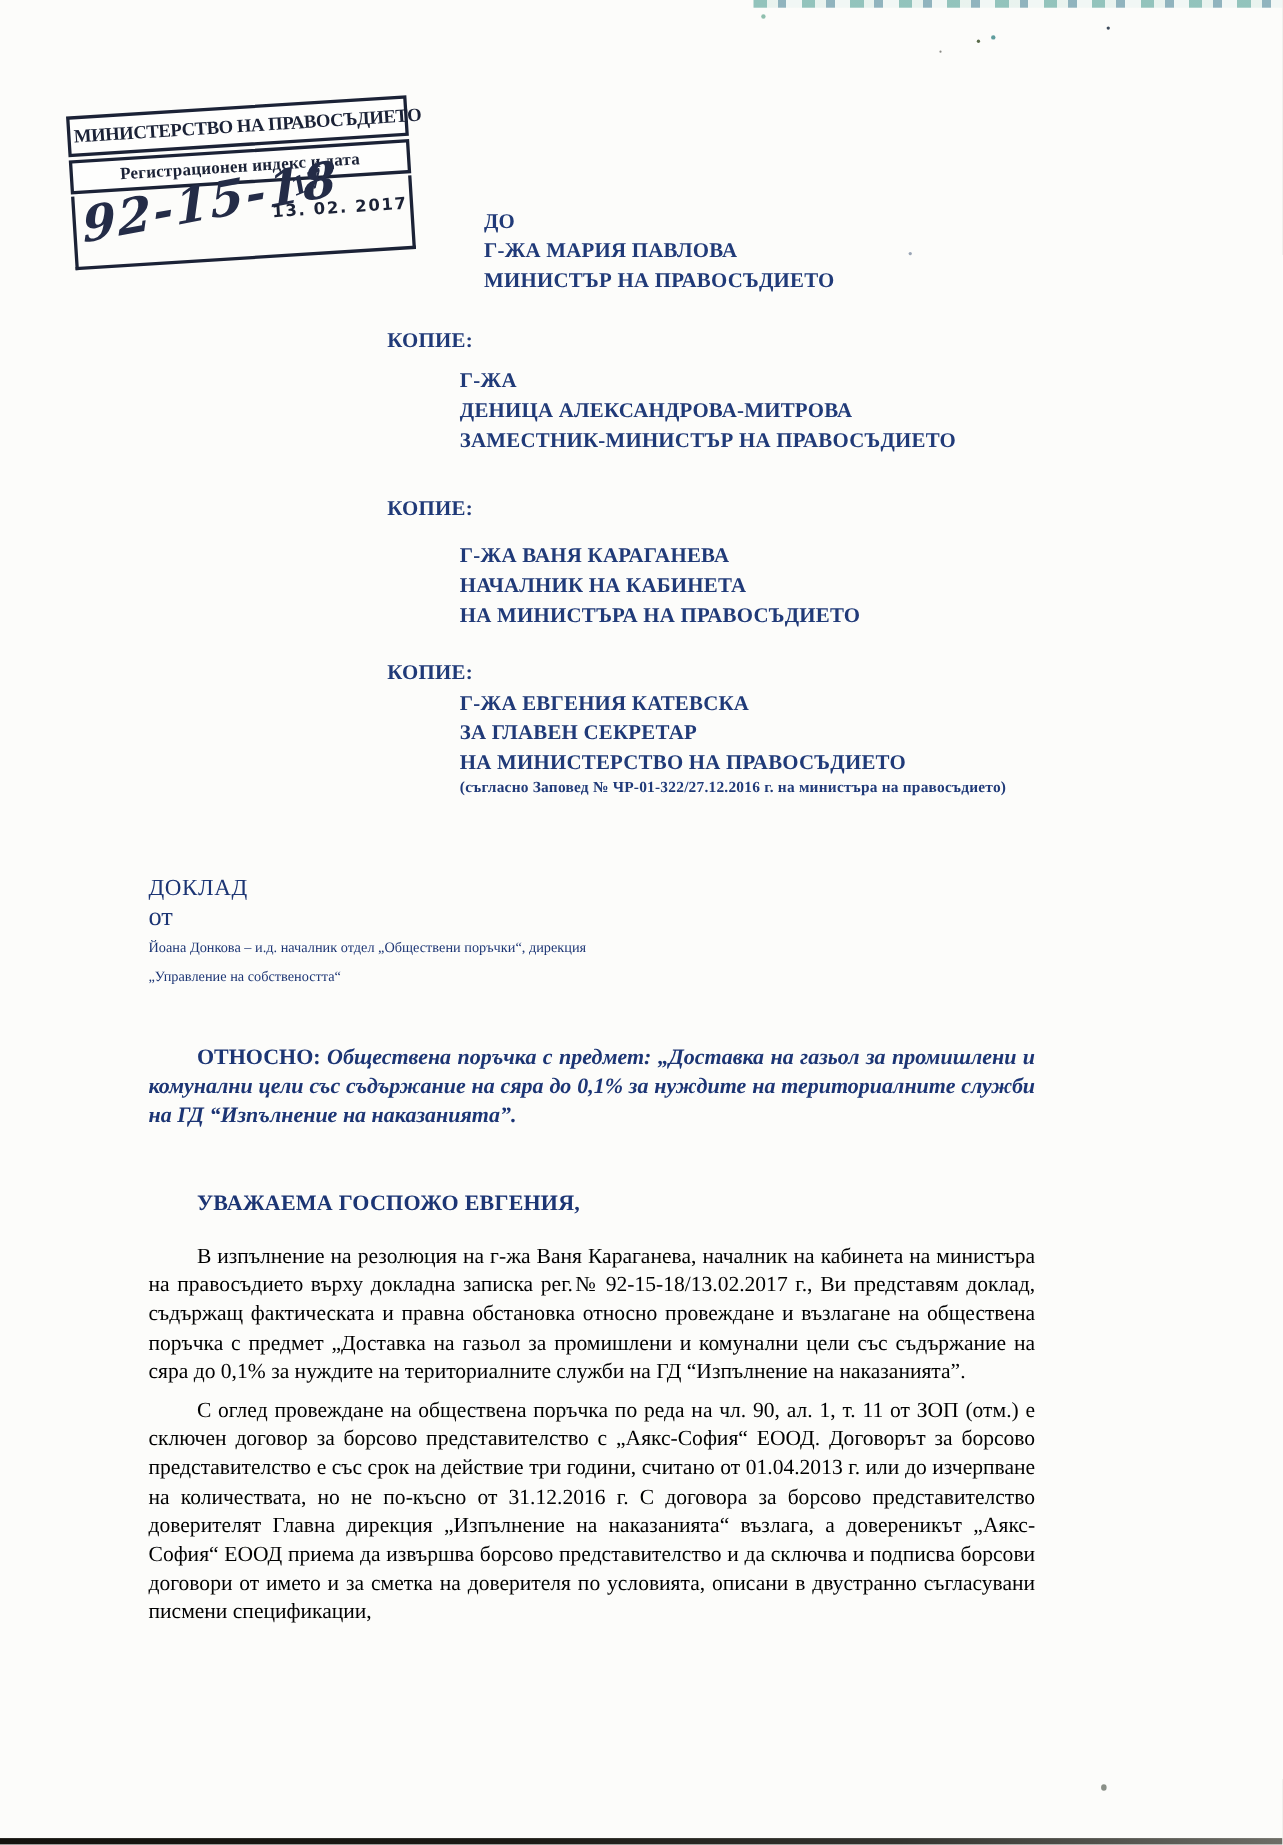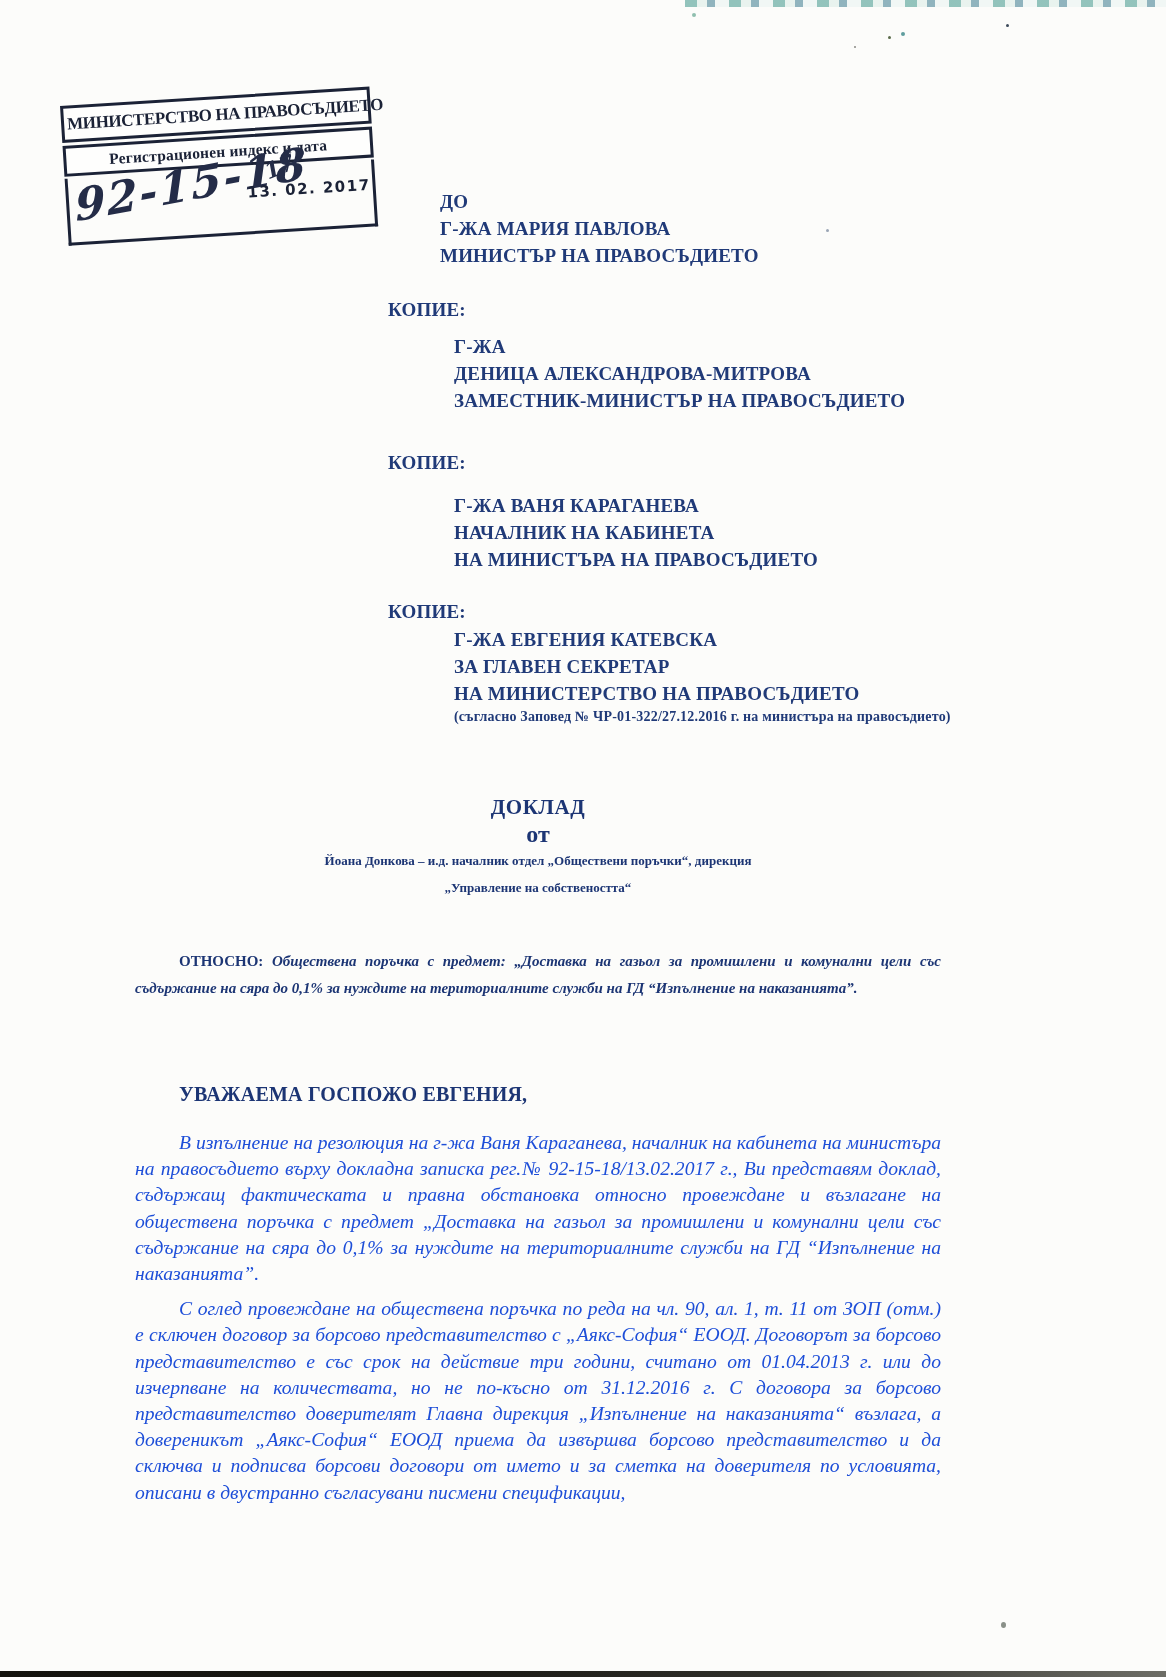--- a/index.html
+++ b/index.html
@@ -64,48 +64,48 @@
   }
   .stamp-date{
     position:absolute;right:2px;top:16px;
     font-family:"DejaVu Sans", sans-serif;font-weight:bold;
     font-size:15px;letter-spacing:1.5px;color:#1b2236;white-space:nowrap;
   }
   
   .addr{position:absolute;font-weight:bold;font-size:19px;line-height:27px;
         color:#203a78;letter-spacing:.2px;white-space:nowrap;}
   .to-block{left:440px;top:188px;}
-  .copy{left:352px;margin-left:36px;}
+  .copy{left:352px;}
   .copy-names{margin-left:66px;}
   .copy-note{
     margin-left:66px;font-size:14px;line-height:20px;font-weight:bold;
     width:528px;white-space:normal;text-align:justify;letter-spacing:.2px;
   }
   
-  .title-block{position:absolute;left:135px;top:792px;width:806px;text-align:center;
-               font-weight:bold;color:#1c3574;}
+  .title-block{position:absolute;left:135px;top:792px;width:806px;
+               font-weight:normal;color:#1c3574;}
   .title-head{font-size:21px;line-height:30px;letter-spacing:.5px;}
   .title-from{font-size:24px;line-height:25px;}
   .title-author{font-size:13px;line-height:27px;}
   
   .subject{
     position:absolute;left:135px;top:948px;width:806px;
-    font-size:15px;line-height:26.5px;text-align:justify;
+    font-size:20px;line-height:26.5px;text-align:justify;
     text-indent:44px;color:#1c3574;
   }
   .subject .lbl{font-weight:bold;font-style:normal;}
   .subject .txt{font-weight:bold;font-style:italic;}
   
   .salutation{
     position:absolute;left:179px;top:1083px;
     font-size:20px;font-weight:bold;color:#1c3574;letter-spacing:.2px;
   }
   .body-text{
     position:absolute;left:135px;top:1130px;width:806px;
-    font-size:19.6px;line-height:26.2px;text-align:justify;color:#1d4ed8;font-style:italic;
+    font-size:19.6px;line-height:26.2px;text-align:justify;color:#000000;
   }
   .body-text p{margin:0 0 9px 0;text-indent:44px;}
 </style>
 </head>
 <body>
 
 <div class="page">
 
   <div class="band-top"></div>
   <div class="band-bottom"></div>

